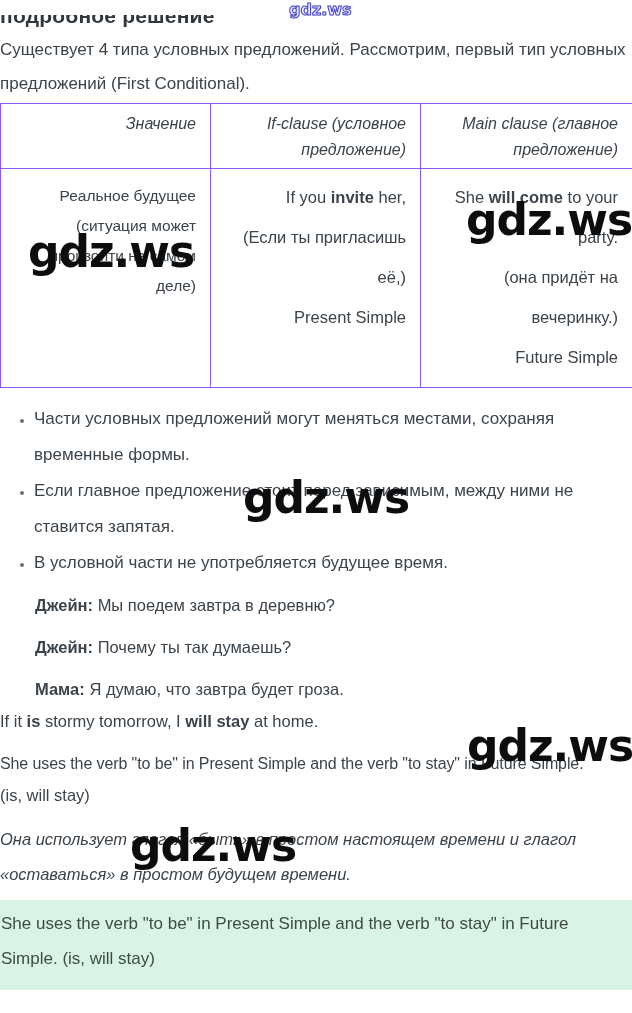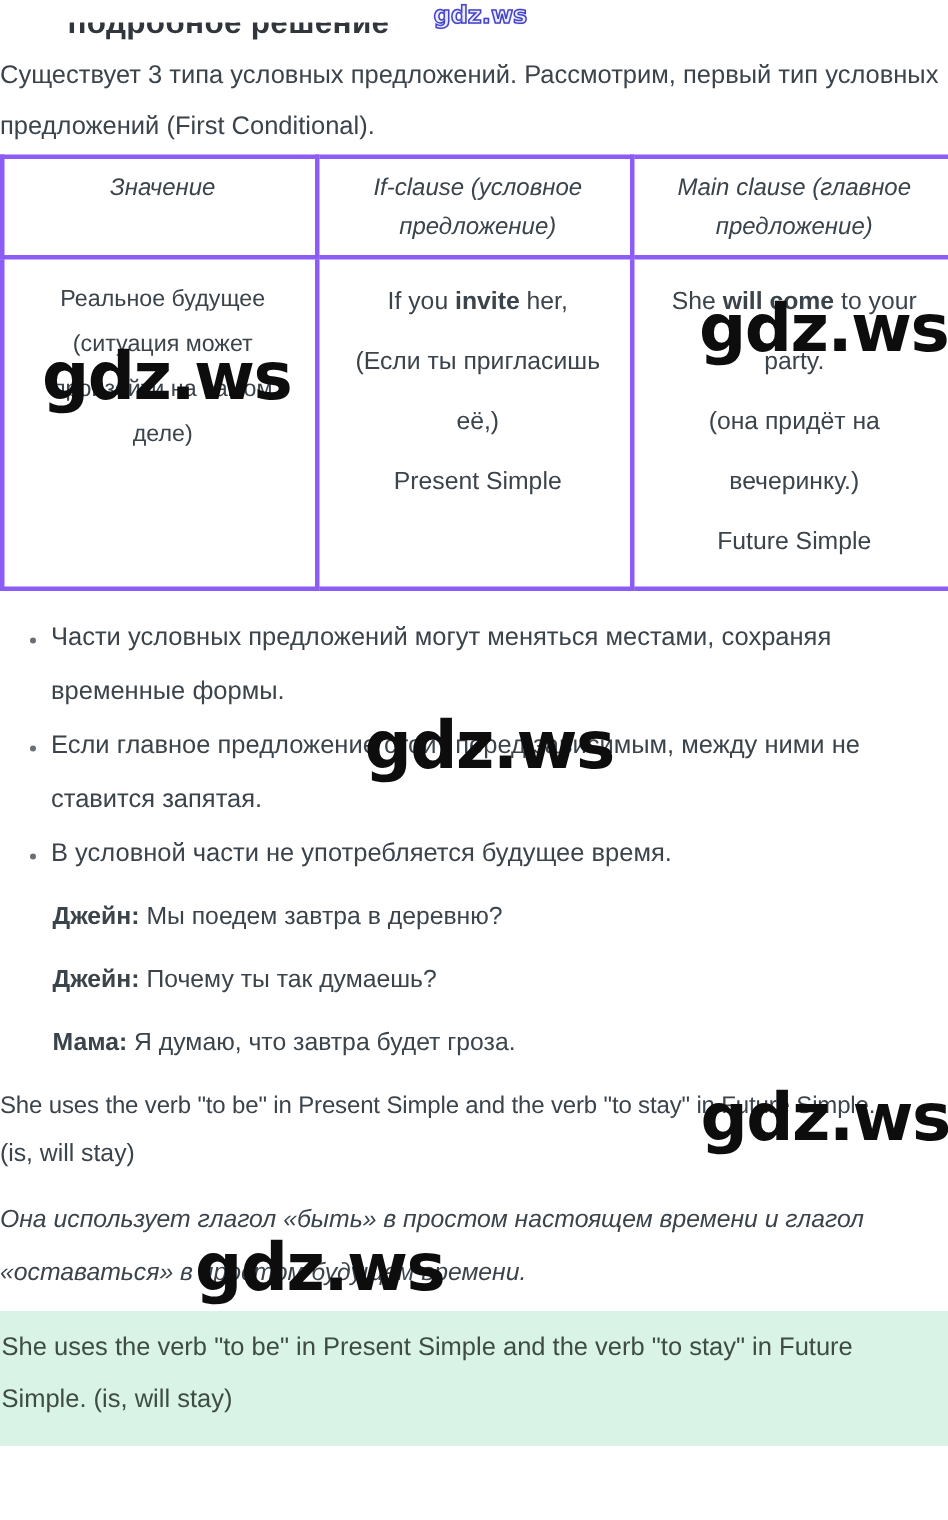--- a/index.html
+++ b/index.html
@@ -16,26 +16,26 @@
     top:0px;left:289px;font-size:16px;letter-spacing:0;
     color:#e9ecfb;-webkit-text-stroke:1px #4543c9;text-shadow:0 0 1px #4543c9;
   }
   .wm-cell1{left:28px;top:226px;}
   .wm-cell3{left:466px;top:194px;}
   .wm-mid{left:243px;top:472px;}
   .wm-right{left:467px;top:720px;}
   .wm-left2{left:130px;top:820px;}
   
   .heading-clip{height:13px;overflow:hidden;margin:15px 0 0 0;}
-  .heading-clip .h{display:block;font-weight:700;font-size:21px;color:#31363c;margin-top:-11px;letter-spacing:.2px;padding-left:45px;}
+  .heading-clip .h{display:block;font-weight:700;font-size:21px;color:#31363c;margin-top:-11px;letter-spacing:.2px;}
   
   .intro{margin:5px 0 0 0;font-size:17px;line-height:34px;}
   
   table.cond{border-collapse:collapse;table-layout:fixed;width:632px;margin-top:2px;}
-  table.cond th,table.cond td{border:3px solid #8b5cf6;vertical-align:top;text-align:center;}
+  table.cond th,table.cond td{border:1px solid #8b5cf6;vertical-align:top;text-align:right;}
   table.cond th{font-style:italic;font-weight:400;font-size:16px;line-height:26px;padding:7px 14px 5px 18px;color:#3b434b;}
   table.cond td{padding:8px 14px 10px 18px;}
   table.cond td p{margin:0;}
   td.c1 p{font-size:15.5px;line-height:30px;padding-top:4px;}
   td.c2 p,td.c3 p{font-size:16.5px;line-height:40px;}
   .tense{font-weight:400;}
   b{font-weight:700;}
   
   ul.notes{margin:13px 0 0 0;padding:0 0 0 34px;list-style:disc;}
   ul.notes li{font-size:17px;line-height:36px;margin:0;color:#3b434b;}
@@ -62,21 +62,21 @@
   <div class="wm wm-cell1">gdz.ws</div>
   <div class="wm wm-cell3">gdz.ws</div>
   <div class="wm wm-mid">gdz.ws</div>
   <div class="wm wm-right">gdz.ws</div>
   <div class="wm wm-left2">gdz.ws</div>
 
   <div class="heading-clip">
     <span class="h">подробное решение</span>
   </div>
 
-  <p class="intro">Существует 3 типа условных предложений. Рассмотрим, первый тип условных предложений (First Conditional).</p>
+  <p class="intro">Существует 4 типа условных предложений. Рассмотрим, первый тип условных предложений (First Conditional).</p>
 
   <table class="cond">
     <colgroup>
         <col style="width:210px">
         <col style="width:210px">
         <col style="width:212px">
       </colgroup>
     <thead>
       <tr>
         <th>Значение</th>
@@ -106,20 +106,21 @@
   <ul class="notes">
     <li>Части условных предложений могут меняться местами, сохраняя временные формы.</li>
     <li>Если главное предложение стоит перед зависимым, между ними не ставится запятая.</li>
     <li>В условной части не употребляется будущее время.</li>
   </ul>
 
   <p class="dlg first"><b class="spk">Джейн:</b> <span>Мы поедем завтра в деревню?</span></p>
   <p class="dlg"><b class="spk">Джейн:</b> <span>Почему ты так думаешь?</span></p>
   <p class="dlg"><b class="spk">Мама:</b> <span>Я думаю, что завтра будет гроза.</span></p>
 
+  <p class="dlg tight"><span>If it </span><b>is</b><span> stormy tomorrow, I </span><b>will stay</b><span> at home.</span></p>
 
   <p class="dlg fit">She uses the verb "to be" in Present Simple and the verb "to stay" in Future Simple.</p>
   <p class="dlg tight">(is, will stay)</p>
 
   <p class="ru">Она использует глагол «быть» в простом настоящем времени и глагол «оставаться» в простом будущем времени.</p>
 
   <div class="answer">She uses the verb "to be" in Present Simple and the verb "to stay" in Future Simple. (is, will stay)</div>
 
 </div>
 

